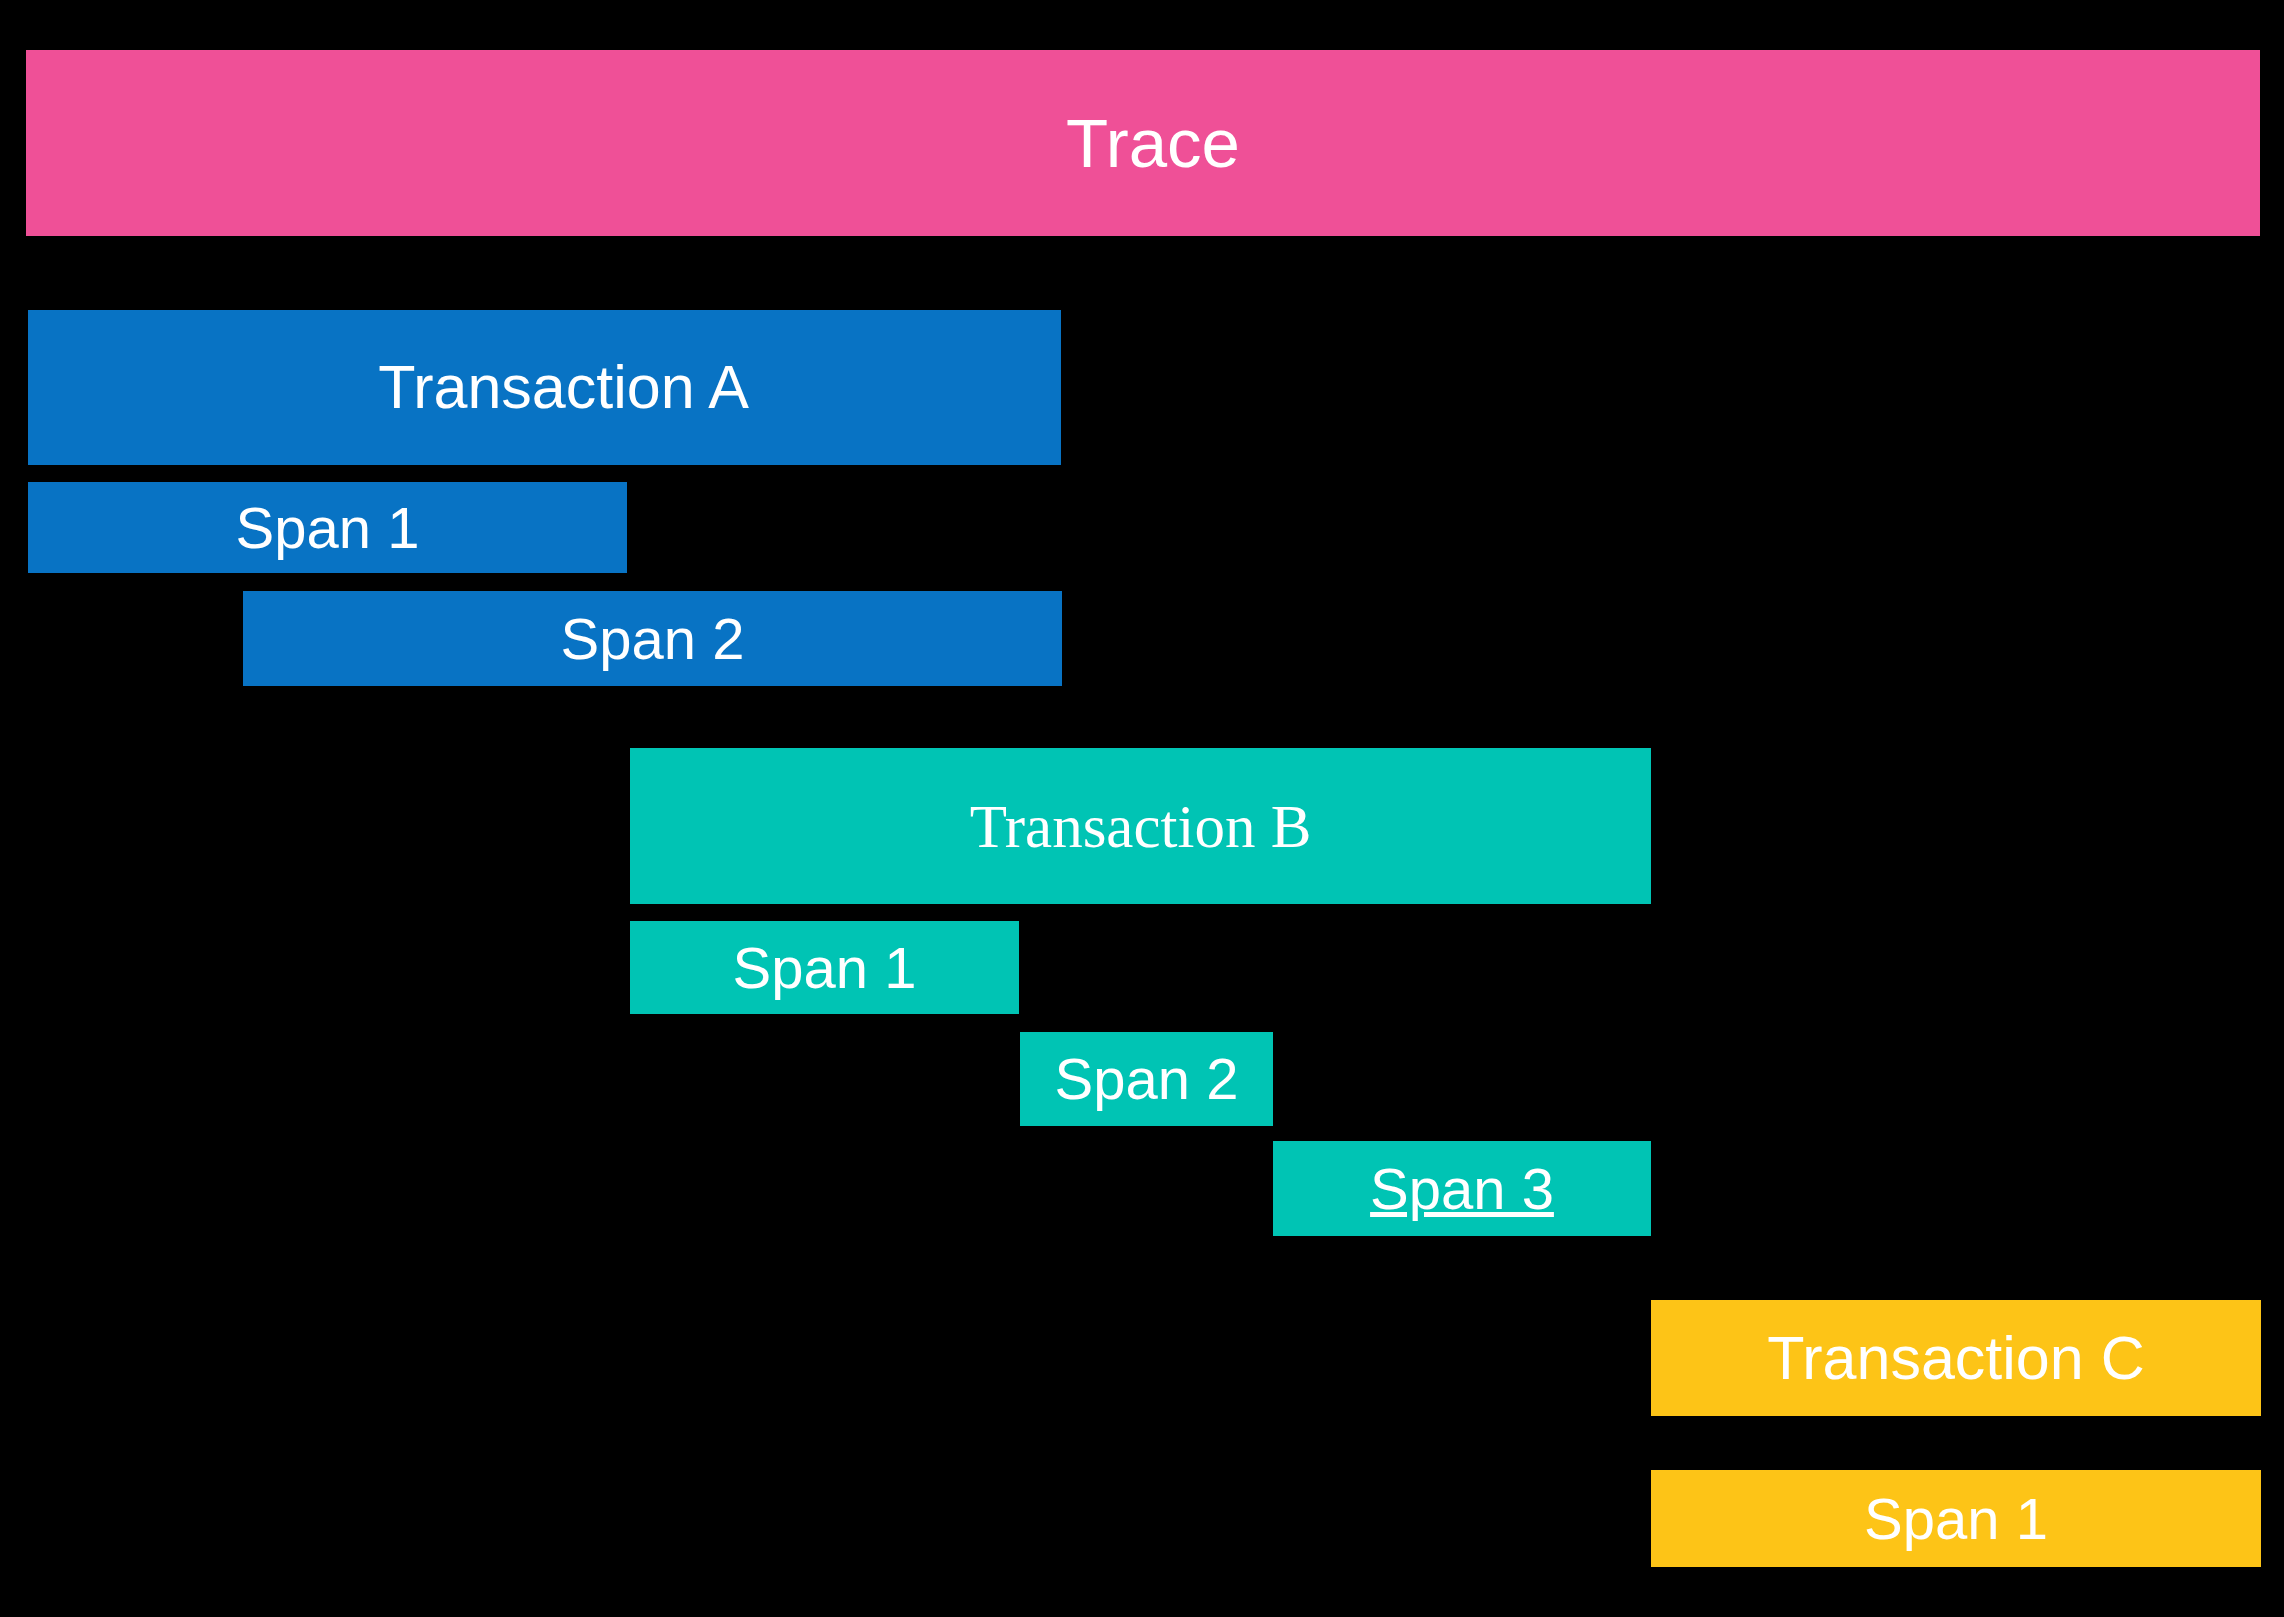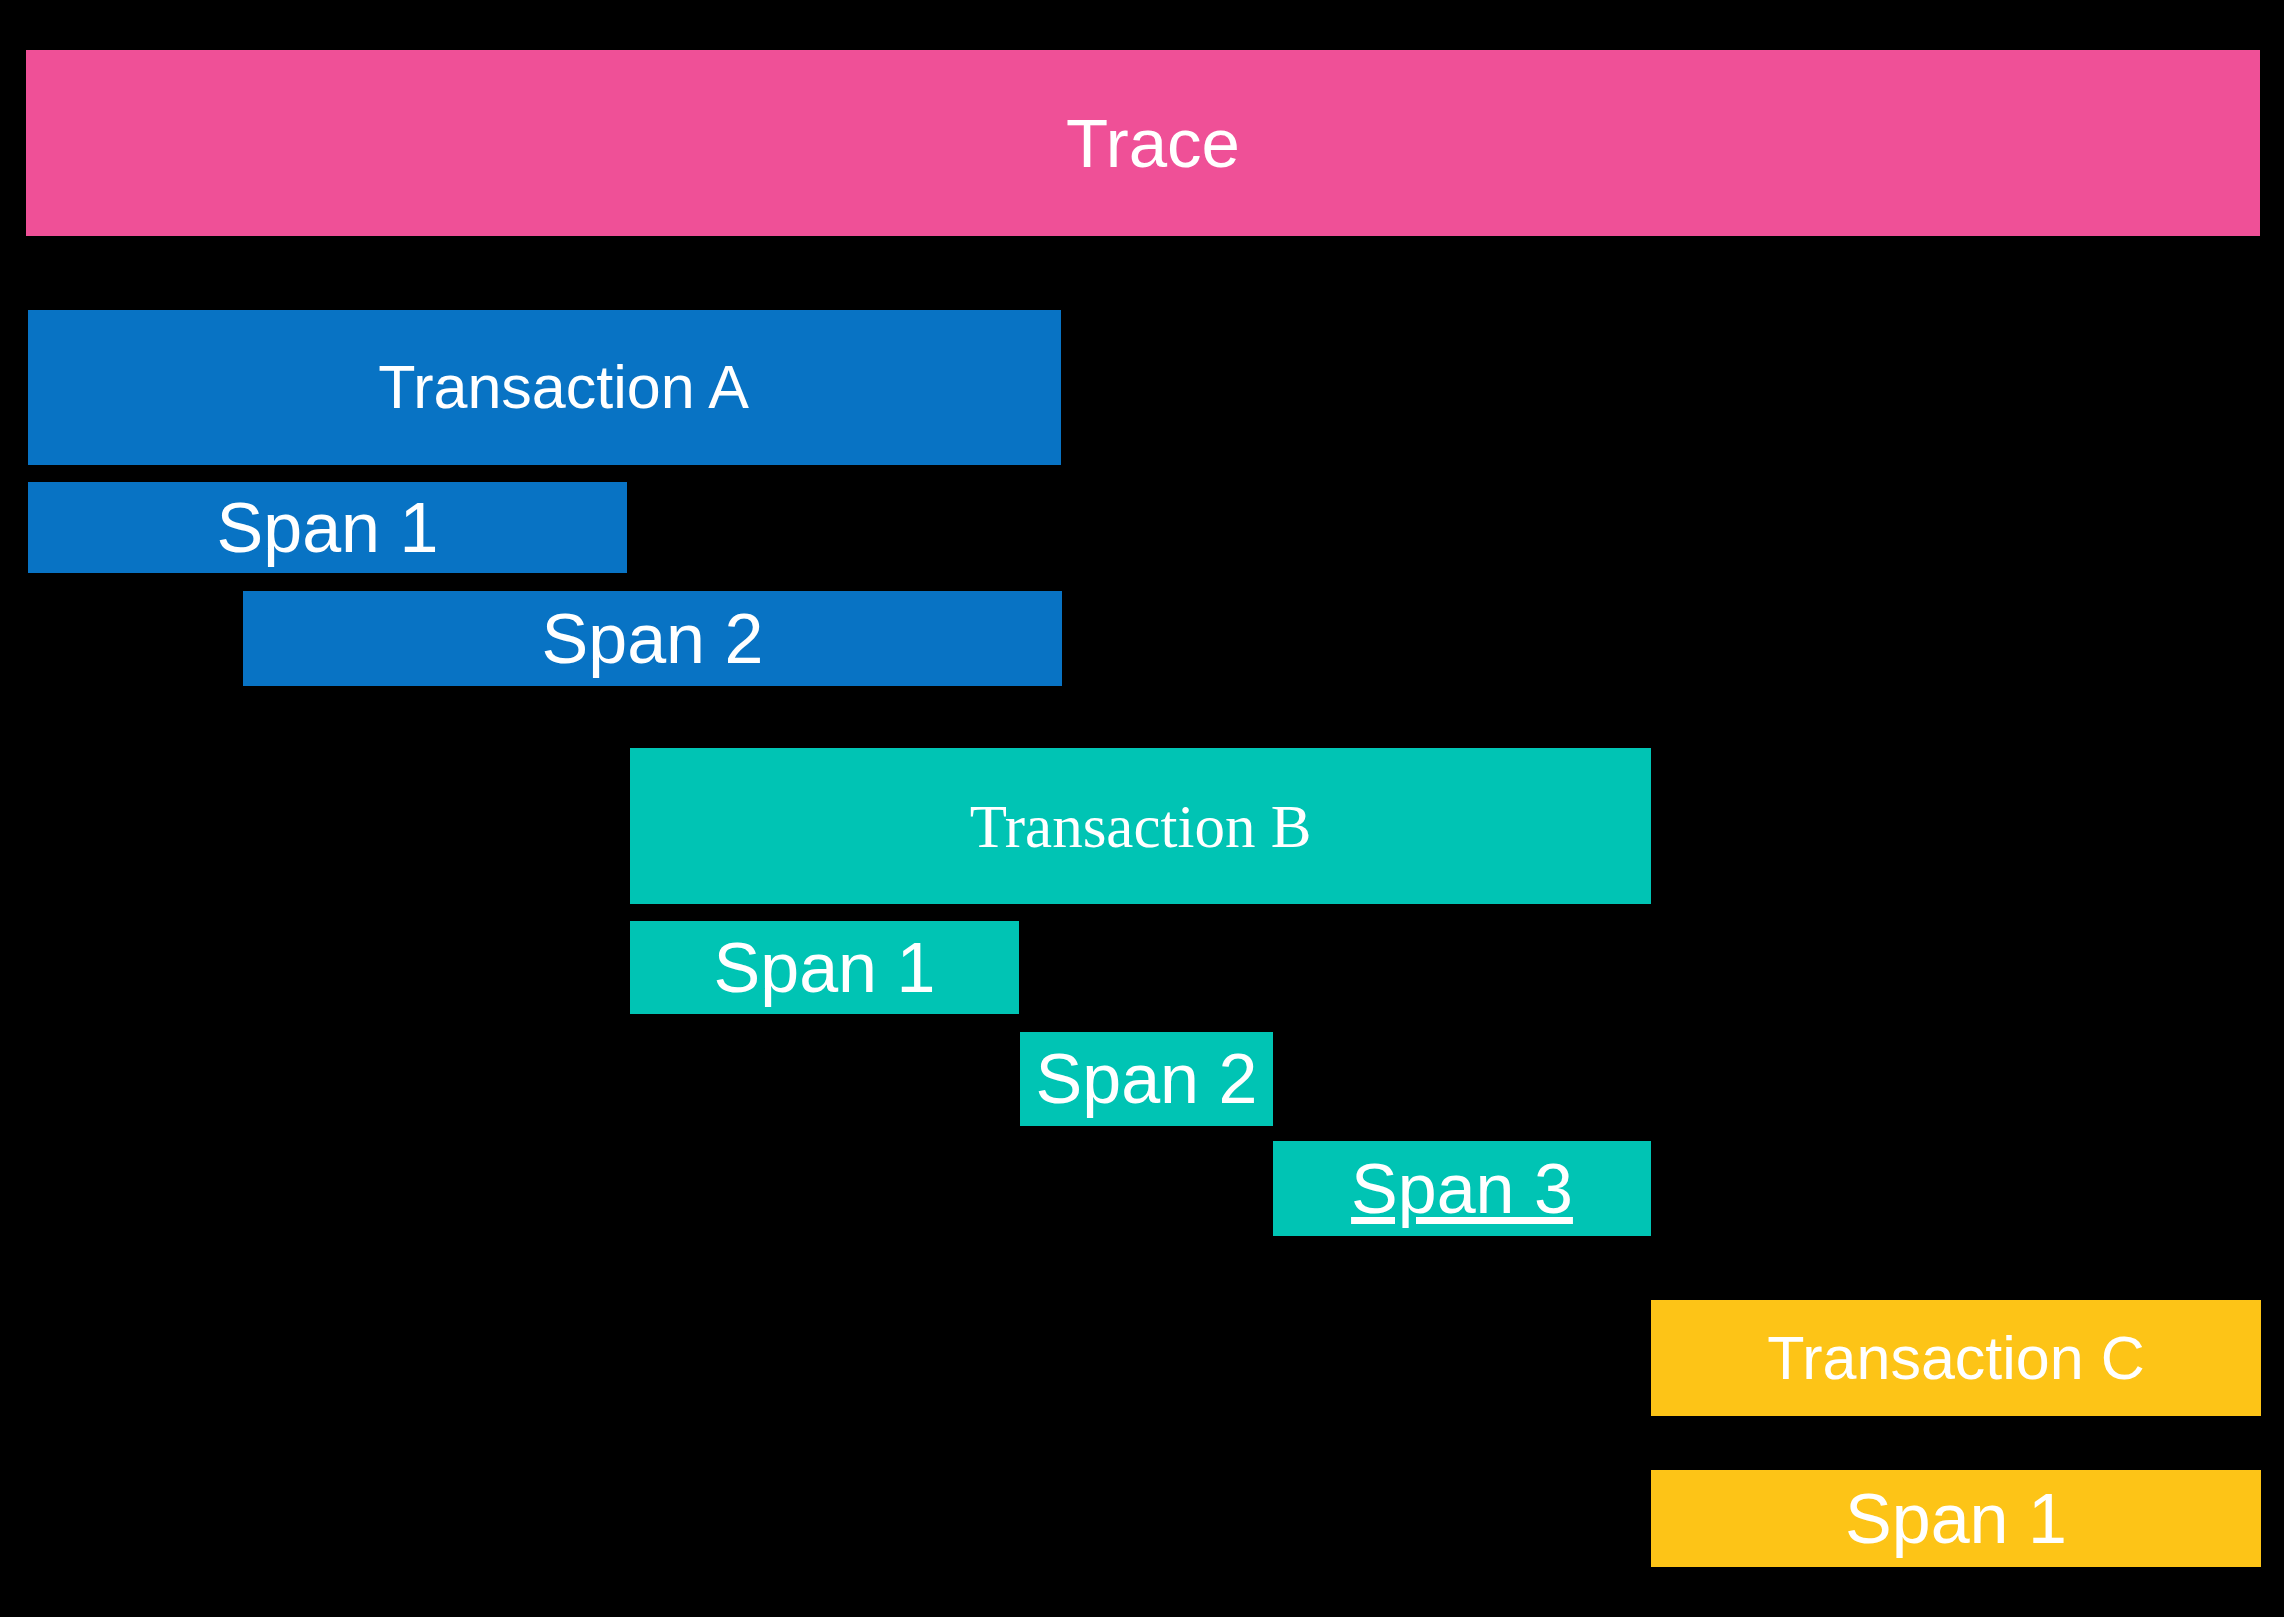--- a/index.html
+++ b/index.html
@@ -44,21 +44,21 @@
   }
   
   .bar.transaction {
     font-size: 61px;
   }
   .bar.transaction .bar-label {
     text-align: center;
   }
   
   .bar.span {
-    font-size: 70px;
+    font-size: 58px;
   }
   .bar.span .bar-label {
     text-align: center;
   }
   
   .align-center .bar-label { text-align: center; }
 </style>
 </head>
 <body>
 

